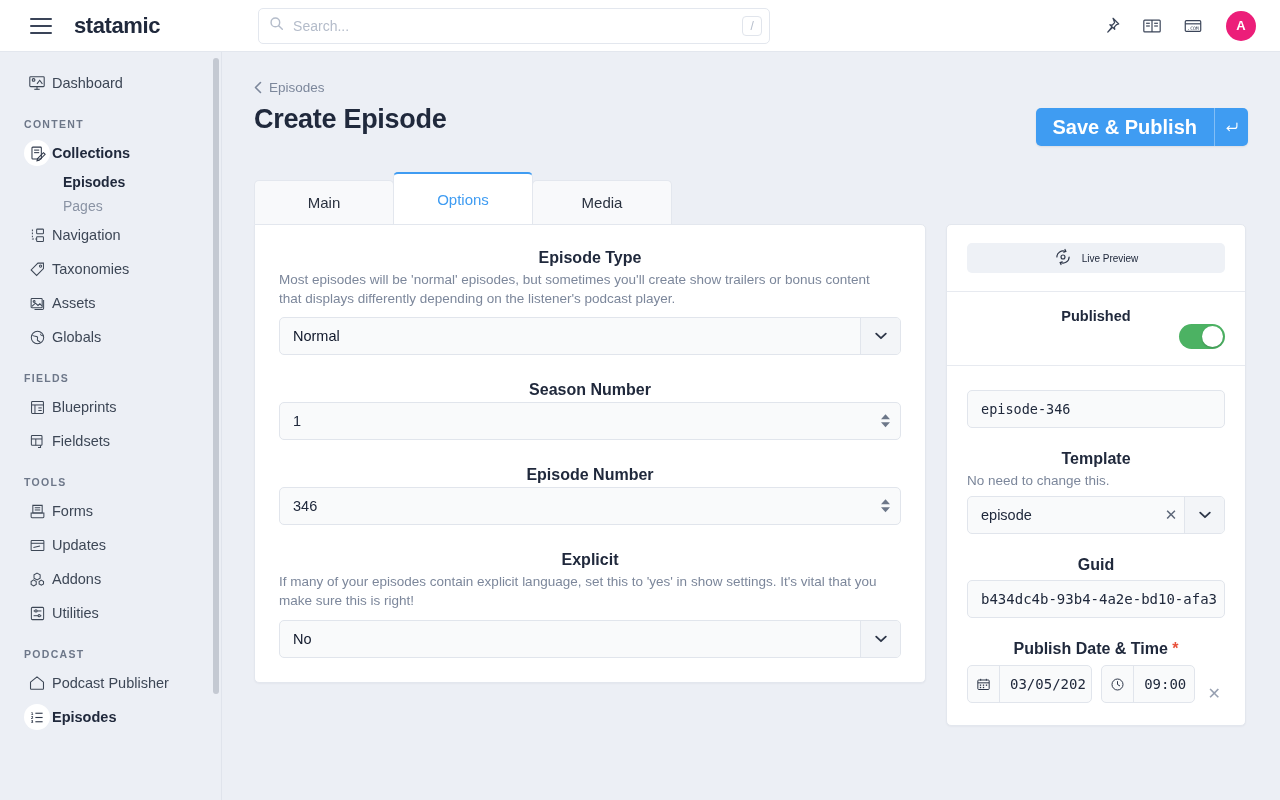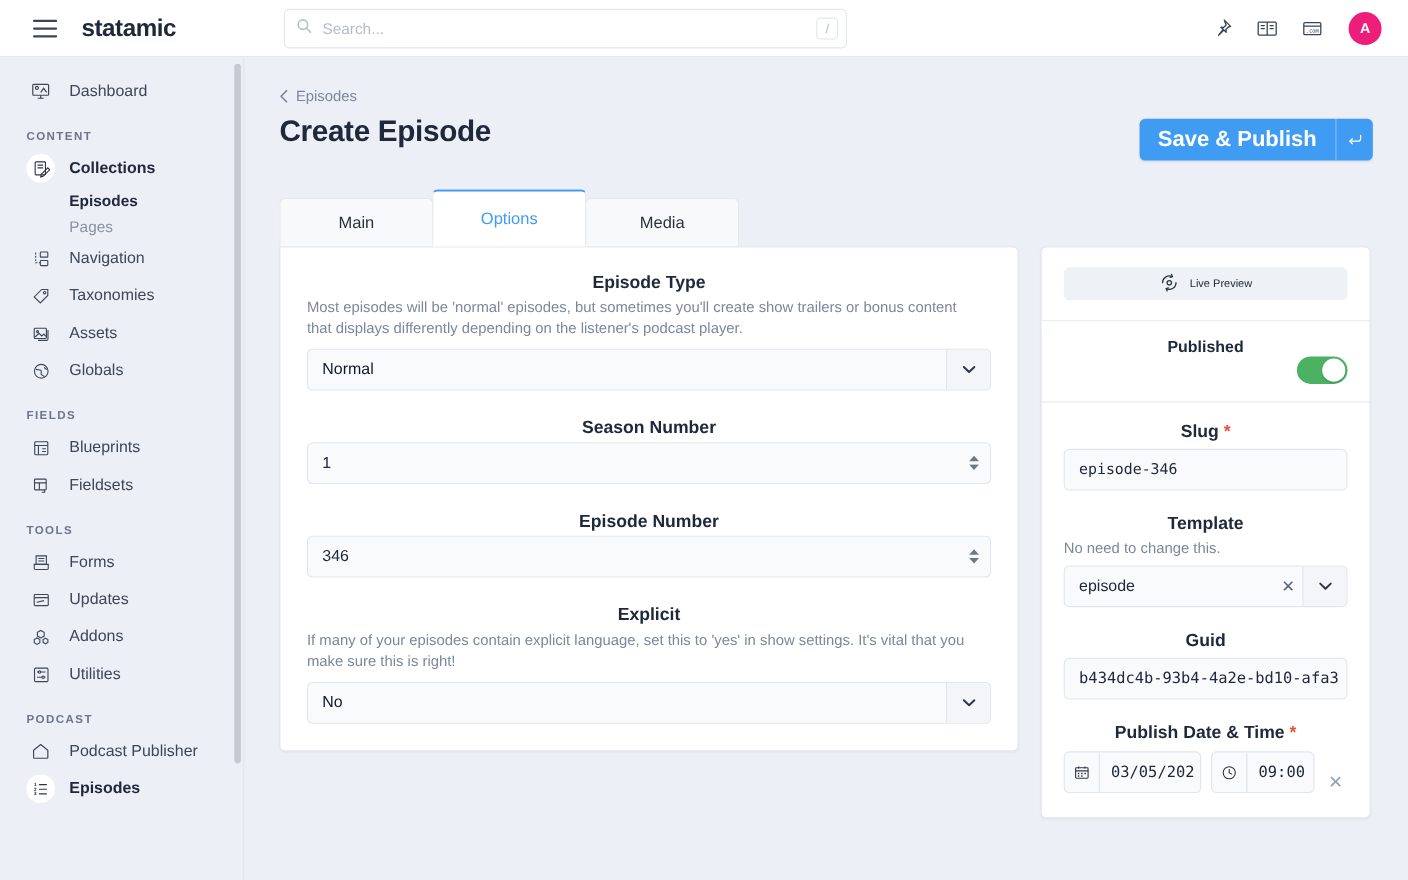--- a/index.html
+++ b/index.html
@@ -44,21 +44,21 @@
   
   .body { flex: 1; display: flex; min-height: 0; }
 
   
   .sidebar {
     width: 222px; flex: 0 0 222px; background: #eceff5; border-right: 1px solid #e0e4ec;
     position: relative; overflow: hidden; padding-top: 14px;
   }
   .nav-item {
     display: flex; align-items: center; height: 34px; padding-left: 24px;
-    font-size: 14.5px; color: #3d4756; cursor: pointer; gap: 13px;
+    font-size: 14.5px; color: #3d4756; cursor: pointer; gap: 2px;
   }
   .nav-item.bold { font-weight: bold; color: #20293c; }
   .nav-ico { width: 26px; height: 26px; display: flex; align-items: center; justify-content: center; flex: 0 0 26px; }
   .nav-ico.active { background: #fff; border-radius: 50%; }
   .nav-sub { padding-left: 63px; height: 24px; display: flex; align-items: center;
     font-size: 14px; cursor: pointer; }
   .nav-sub.cur { font-weight: bold; color: #20293c; }
   .nav-sub.dim { color: #8a93a4; }
   .nav-head {
     font-size: 10.5px; font-weight: bold; letter-spacing: 1.3px; color: #6d7789;
@@ -485,23 +485,20 @@
             <span class="toggle">
                 <i></i>
               </span>
           </div>
 
           <div class="sp-div"></div>
 
           <div style="height:18px"></div>
 
           <div class="sp-field">
-            <div class="f-label">
-              <span>Slug</span><span class="req"> *</span>
-            </div>
             <div class="input mono" style="margin-top:6px">episode-346</div>
           </div>
 
           <div class="sp-field">
             <div class="f-label">Template</div>
             <div class="f-help" style="margin-bottom:6px">No need to change this.</div>
             <div class="tmpl-select">
               <span class="val">episode</span>
               <span class="tmpl-x">✕</span>
               <span class="chev-btn">

